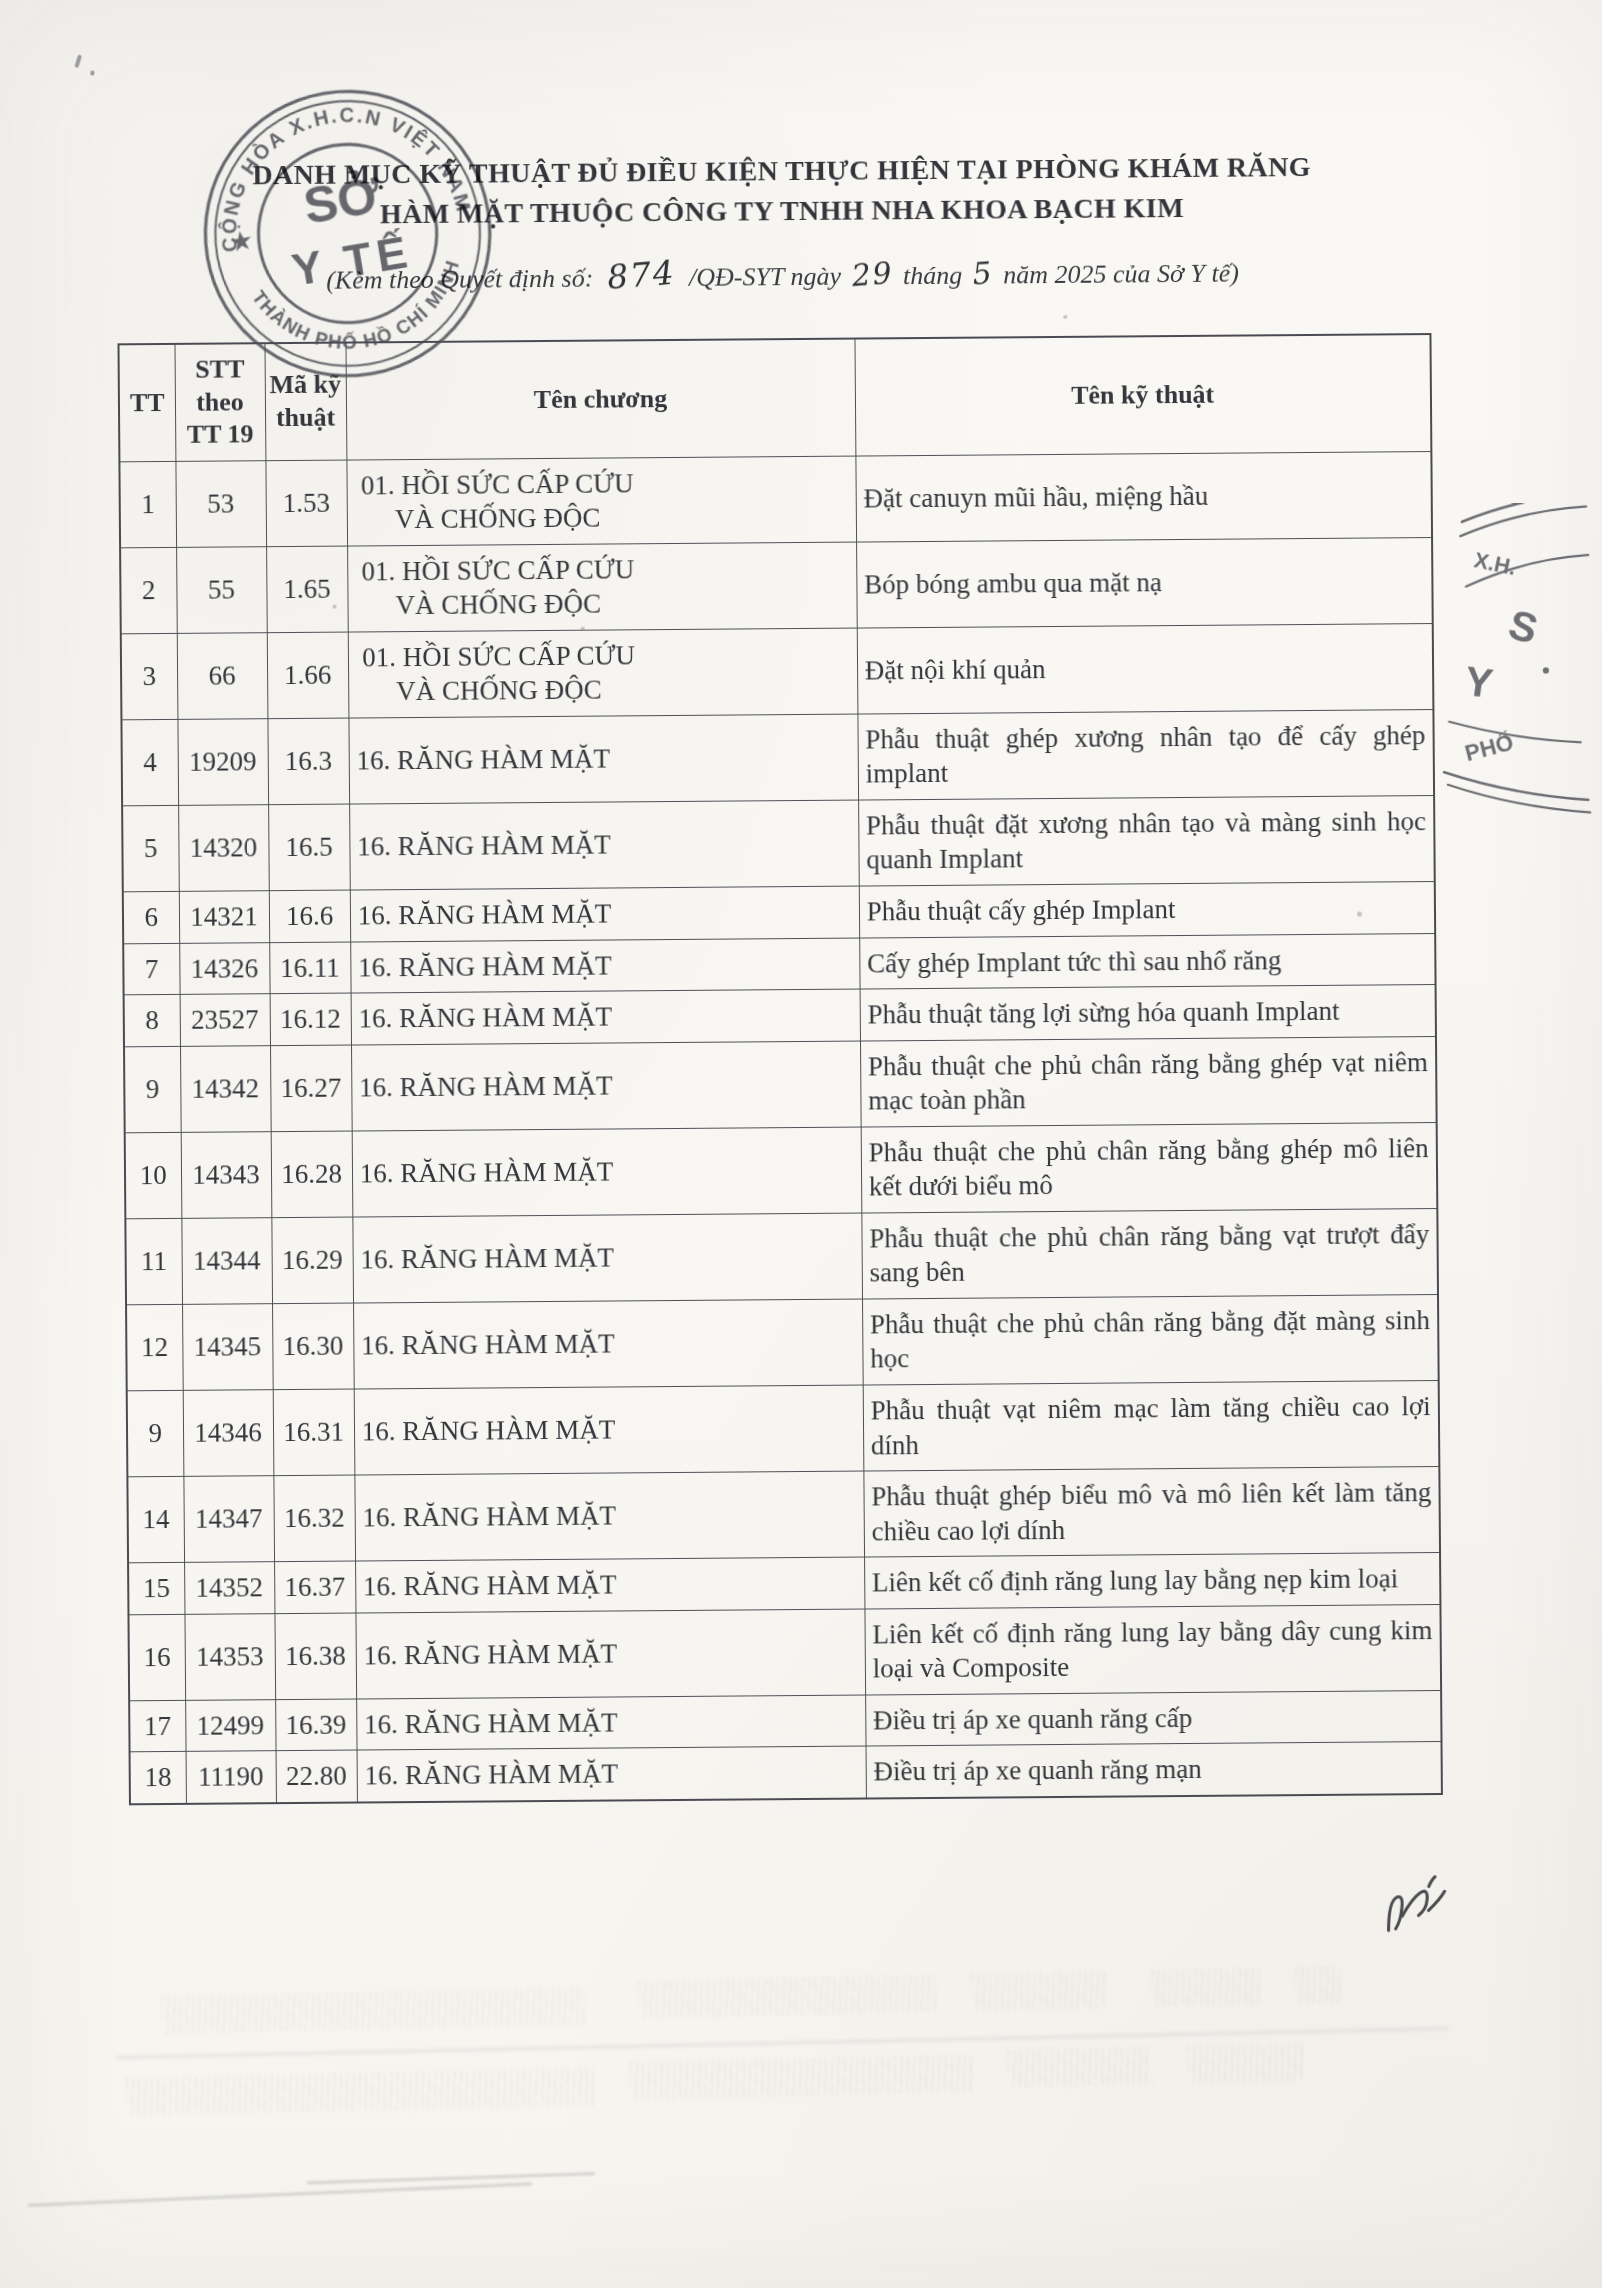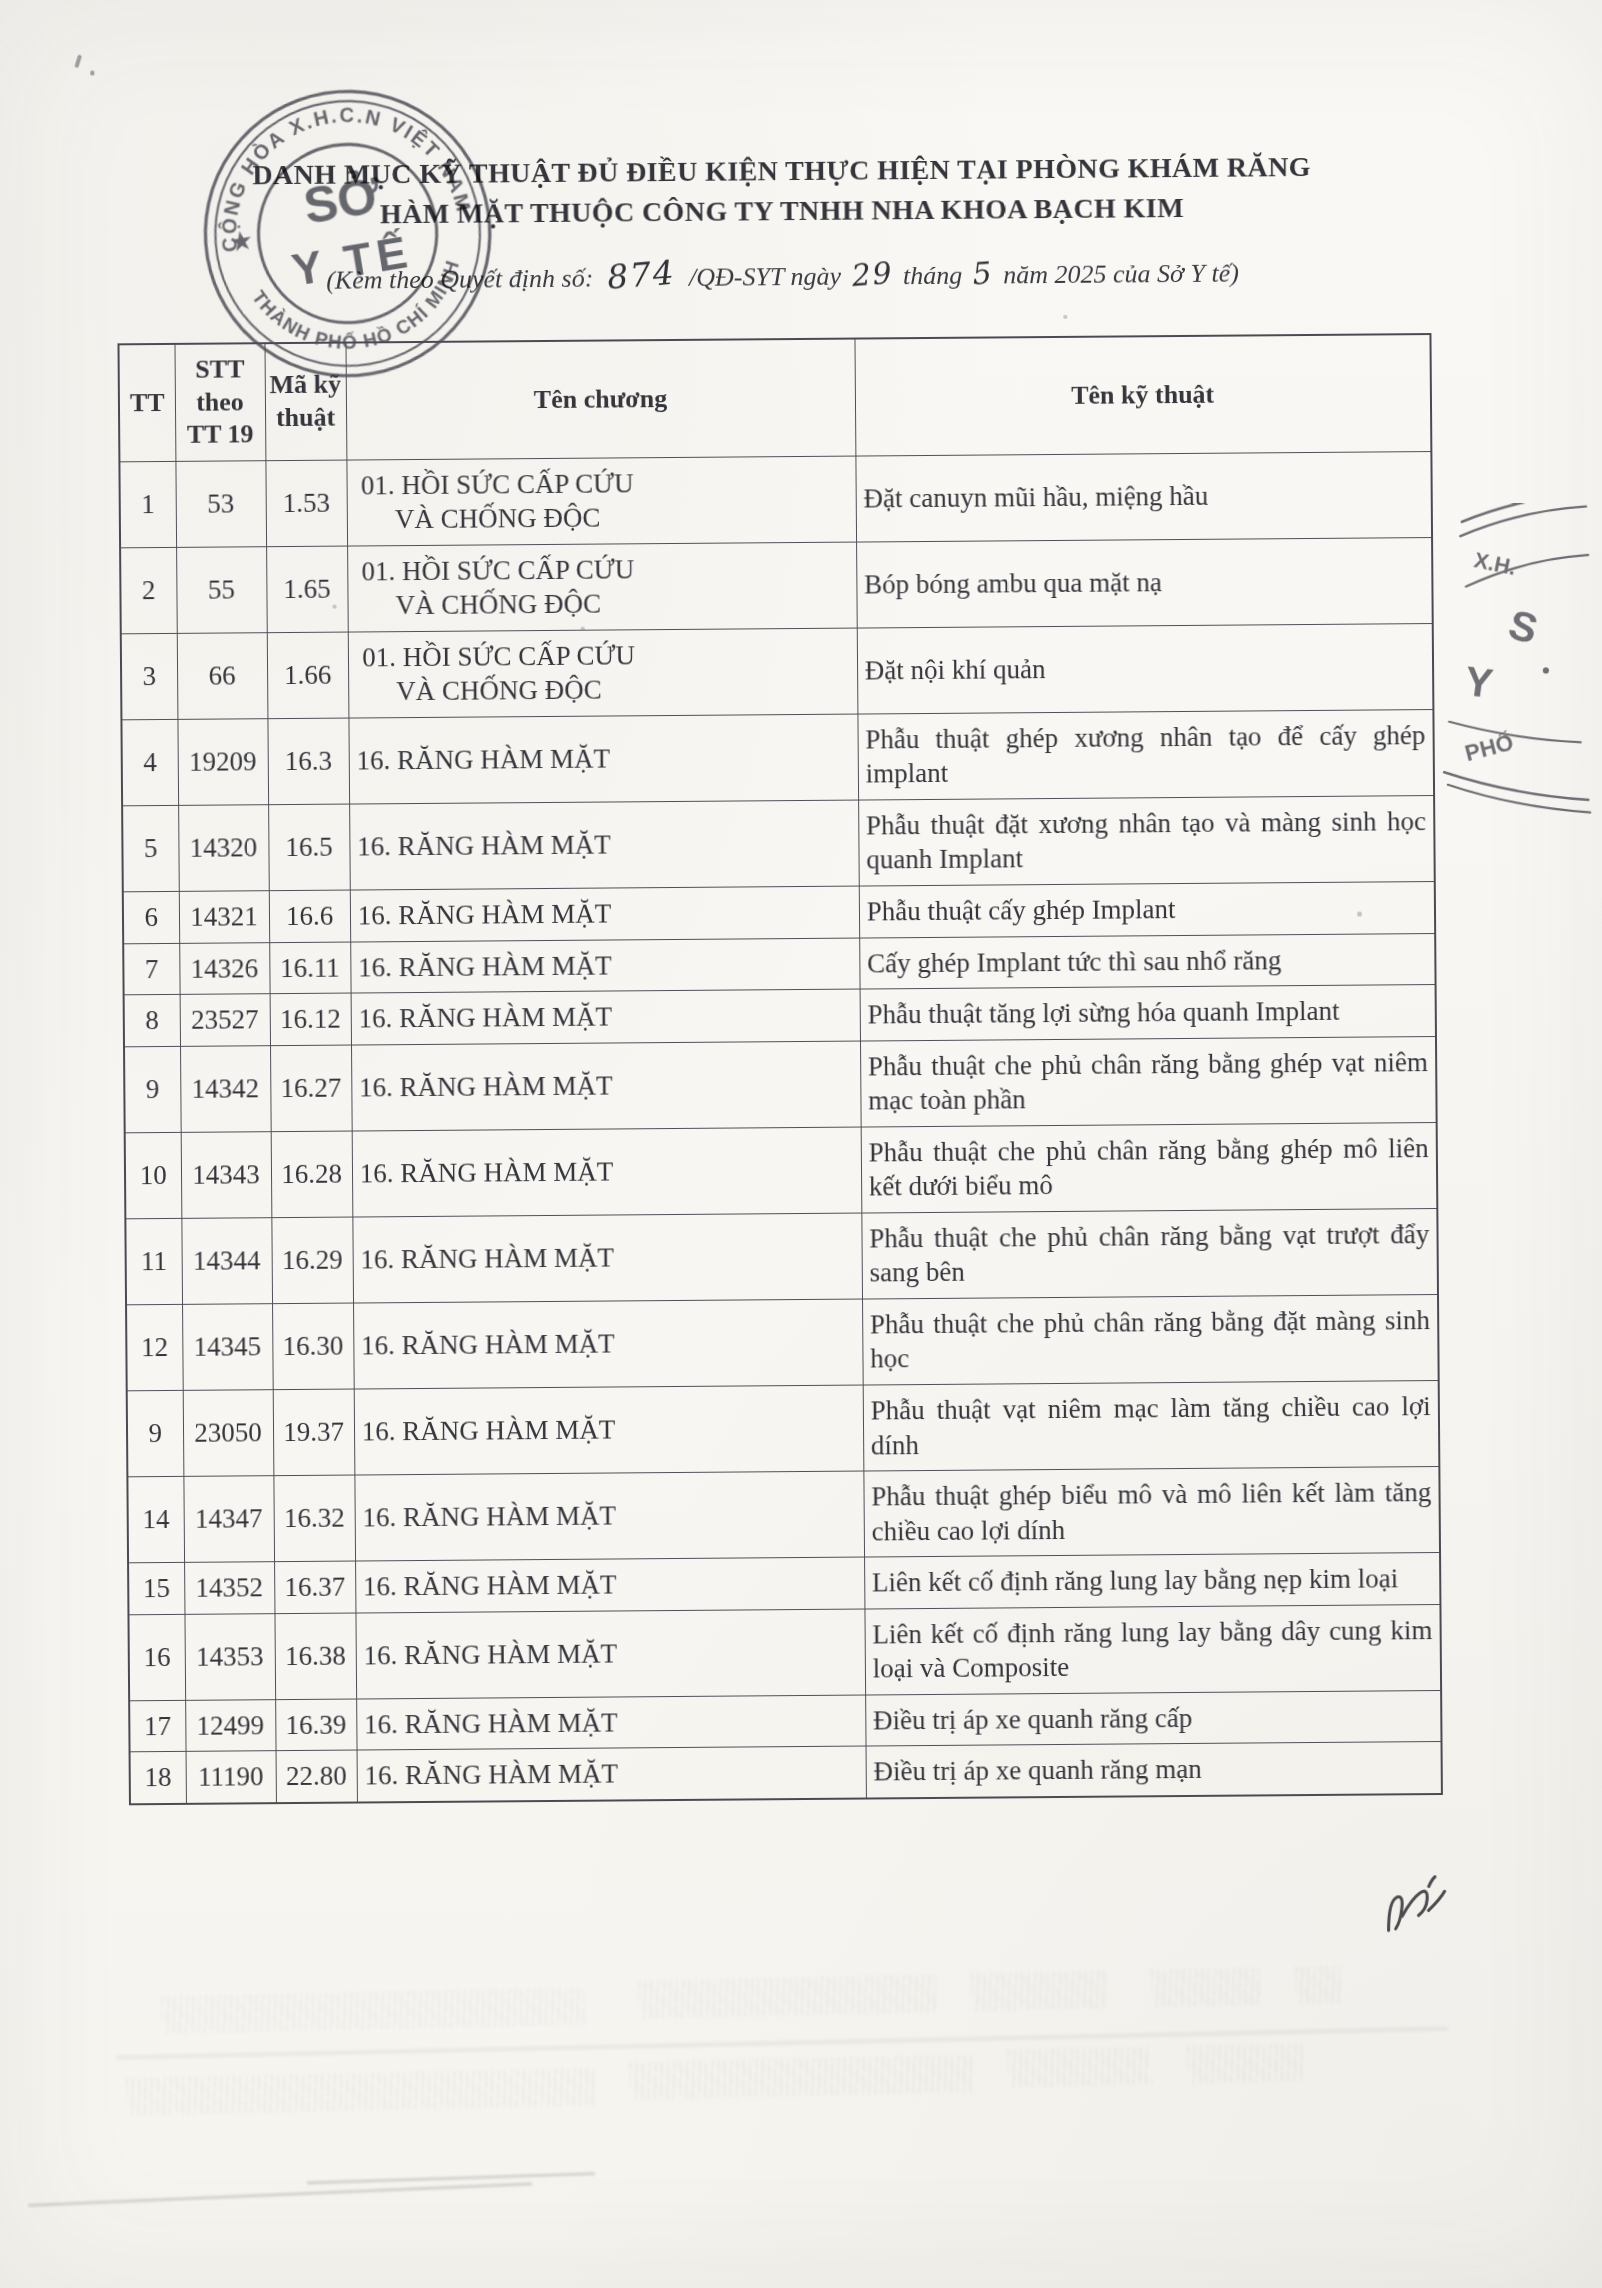--- a/index.html
+++ b/index.html
@@ -211,22 +211,22 @@
           </tr>
           <tr>
             <td class="c-tt">12</td>
             <td class="c-stt">14345</td>
             <td class="c-ma">16.30</td>
             <td class="c-chuong"><span class="chuong-inner">16. RĂNG HÀM MẶT</span></td>
             <td class="c-kythuat">Phẫu thuật che phủ chân răng bằng đặt màng sinh học</td>
           </tr>
           <tr>
             <td class="c-tt">9</td>
-            <td class="c-stt">23050</td>
-            <td class="c-ma">19.37</td>
+            <td class="c-stt">14346</td>
+            <td class="c-ma">16.31</td>
             <td class="c-chuong"><span class="chuong-inner">16. RĂNG HÀM MẶT</span></td>
             <td class="c-kythuat">Phẫu thuật vạt niêm mạc làm tăng chiều cao lợi dính</td>
           </tr>
           <tr>
             <td class="c-tt">14</td>
             <td class="c-stt">14347</td>
             <td class="c-ma">16.32</td>
             <td class="c-chuong"><span class="chuong-inner">16. RĂNG HÀM MẶT</span></td>
             <td class="c-kythuat">Phẫu thuật ghép biểu mô và mô liên kết làm tăng chiều cao lợi dính</td>
           </tr>

